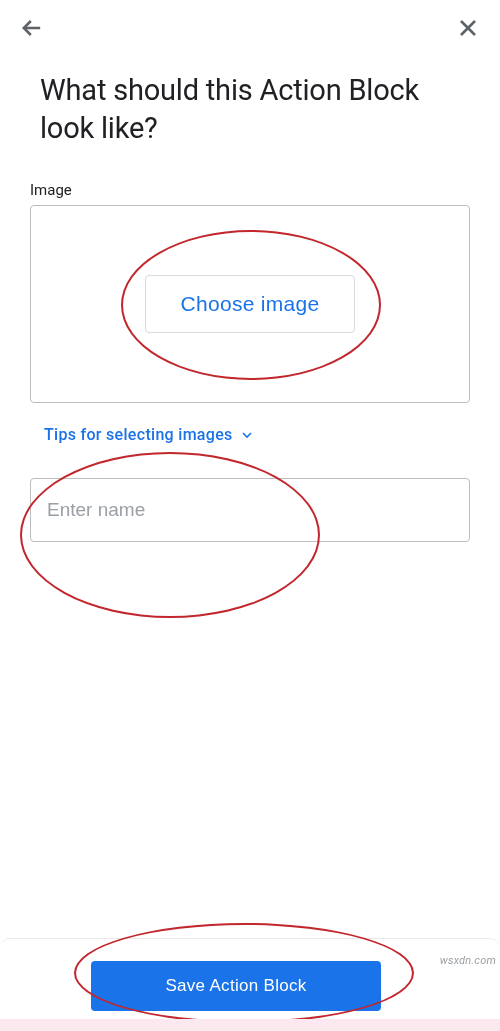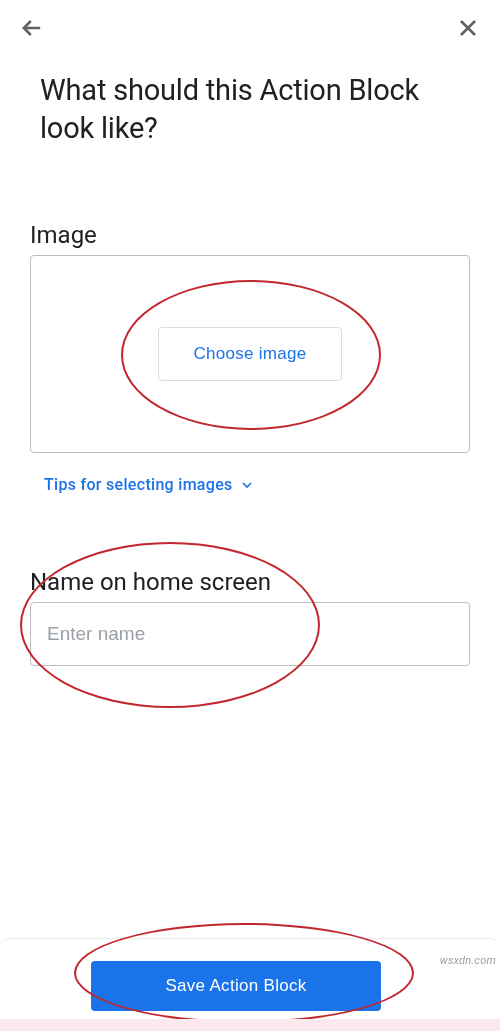--- a/index.html
+++ b/index.html
@@ -33,42 +33,41 @@
       font-weight: 400;
       color: #202124;
       padding: 30px 40px 10px 40px;
       line-height: 1.3;
       letter-spacing: -0.2px;
     }
     .content {
       padding: 24px 30px 0 30px;
     }
     .label {
-      font-size: 24px;
+      font-size: 15px;
       color: #202124;
       margin-bottom: 6px;
       font-weight: 400;
-      margin-top: 40px;
     }
     .image-box {
       border: 1px solid #bdbdbd;
       border-radius: 4px;
       height: 198px;
       display: flex;
       align-items: center;
       justify-content: center;
       margin-bottom: 22px;
       position: relative;
     }
     .choose-btn {
       border: 1px solid #dadce0;
       border-radius: 4px;
       background: #fff;
       color: #1a73e8;
-      font-size: 17px;
+      font-size: 21px;
       font-weight: 500;
       padding: 16px 34px;
       letter-spacing: 0.3px;
       cursor: pointer;
     }
     .tips-link {
       color: #1a73e8;
       font-size: 16px;
       font-weight: 500;
       letter-spacing: 0.3px;
@@ -185,21 +184,20 @@
   <div class="tips-link">
     <span>Tips for selecting images</span>
     <span class="chev">
       <svg viewBox="0 0 24 24" fill="none" stroke="#1a73e8" stroke-width="2.4">
         <path d="M6 9l6 6 6-6"></path>
       </svg>
     </span>
   </div>
 
   <div class="name-wrapper">
-    <div class="label">Name on home screen</div>
     <input class="name-input" type="text" placeholder="Enter name" style="">
     <div class="annot" style="left:-10px; top:-26px; width:300px; height:166px;"></div>
   </div>
 </div>
 
 <div class="footer">
   <button class="save-btn">Save Action Block</button>
   <div class="annot" style="left:74px; top:-16px; width:340px; height:100px;"></div>
 </div>
 

